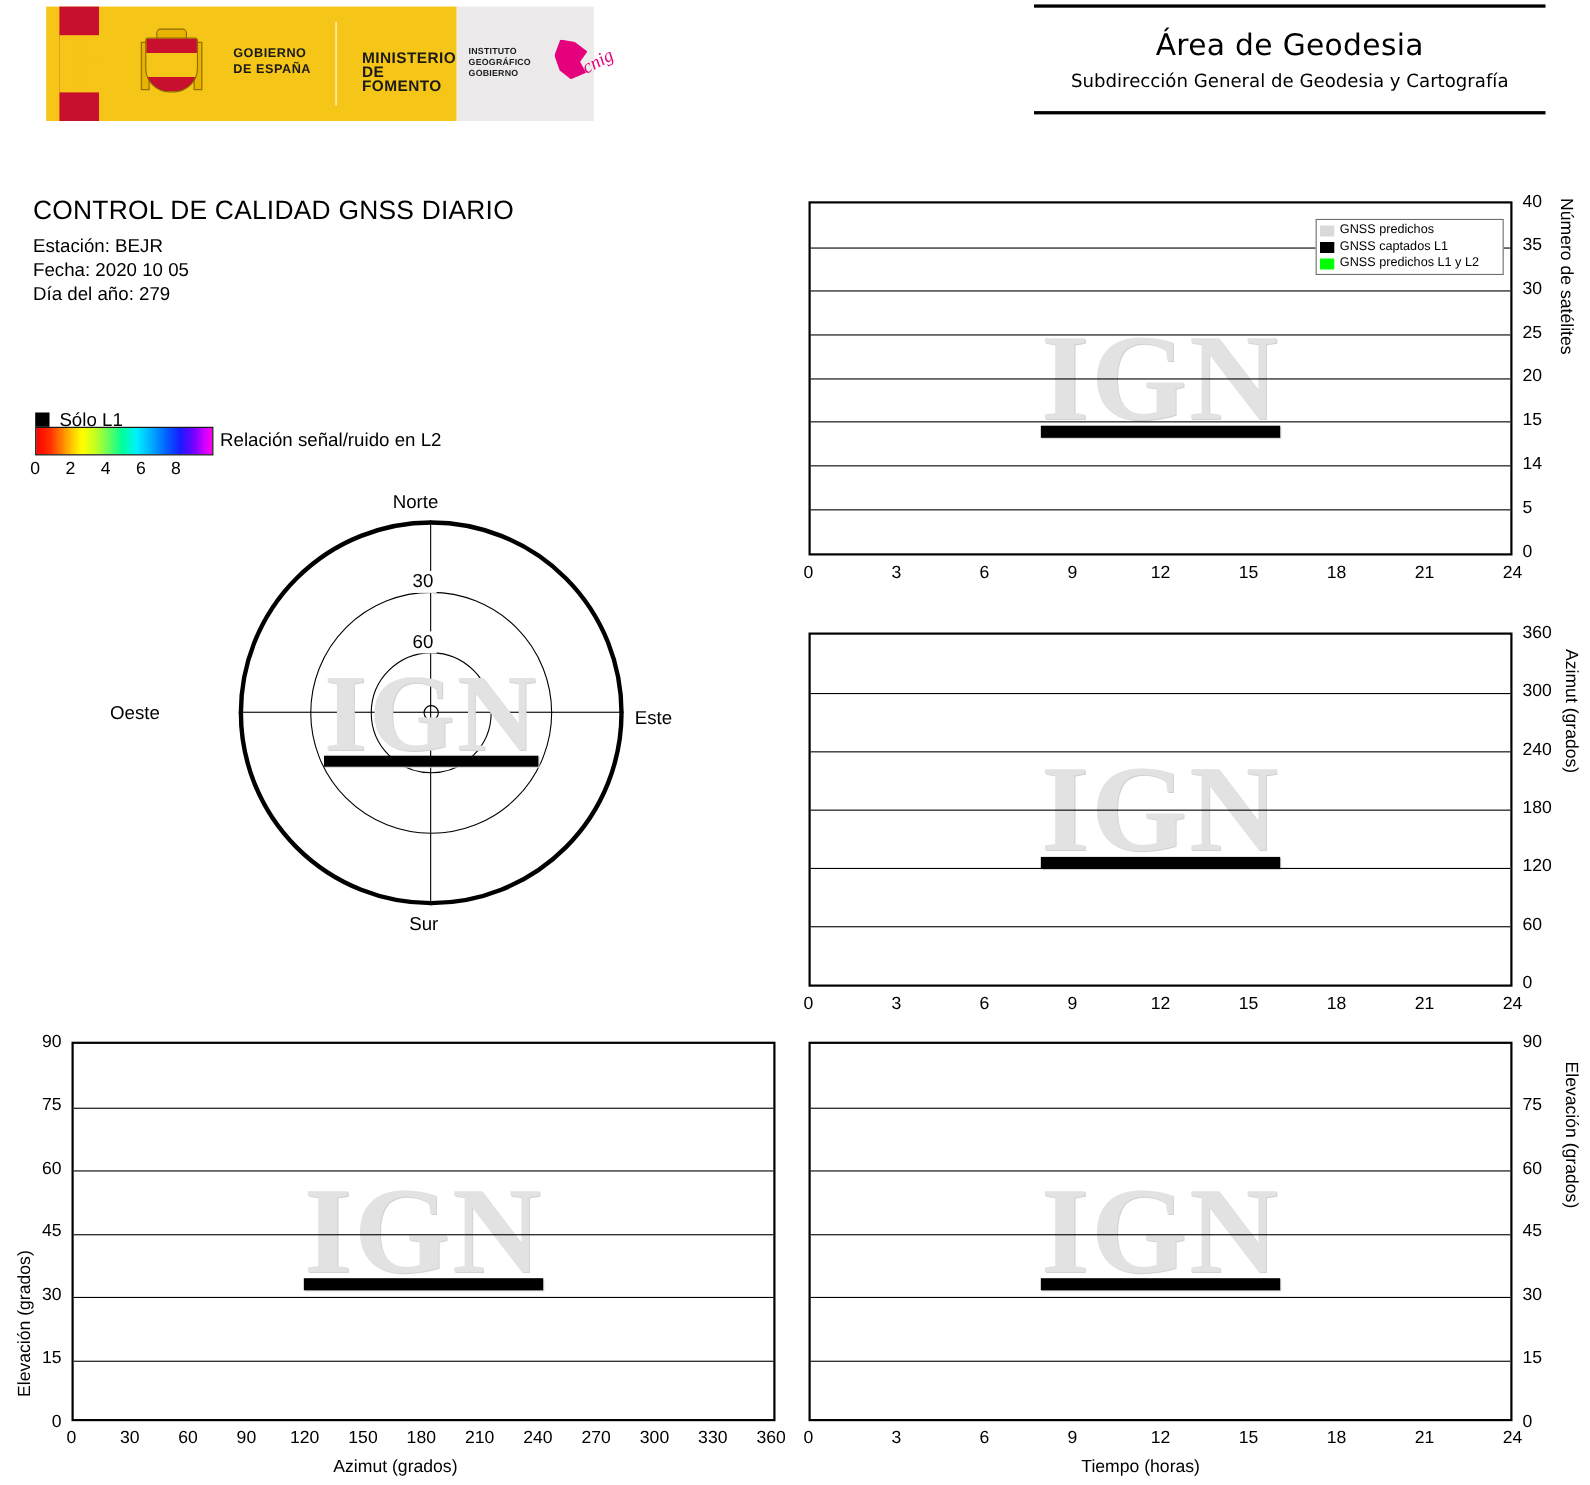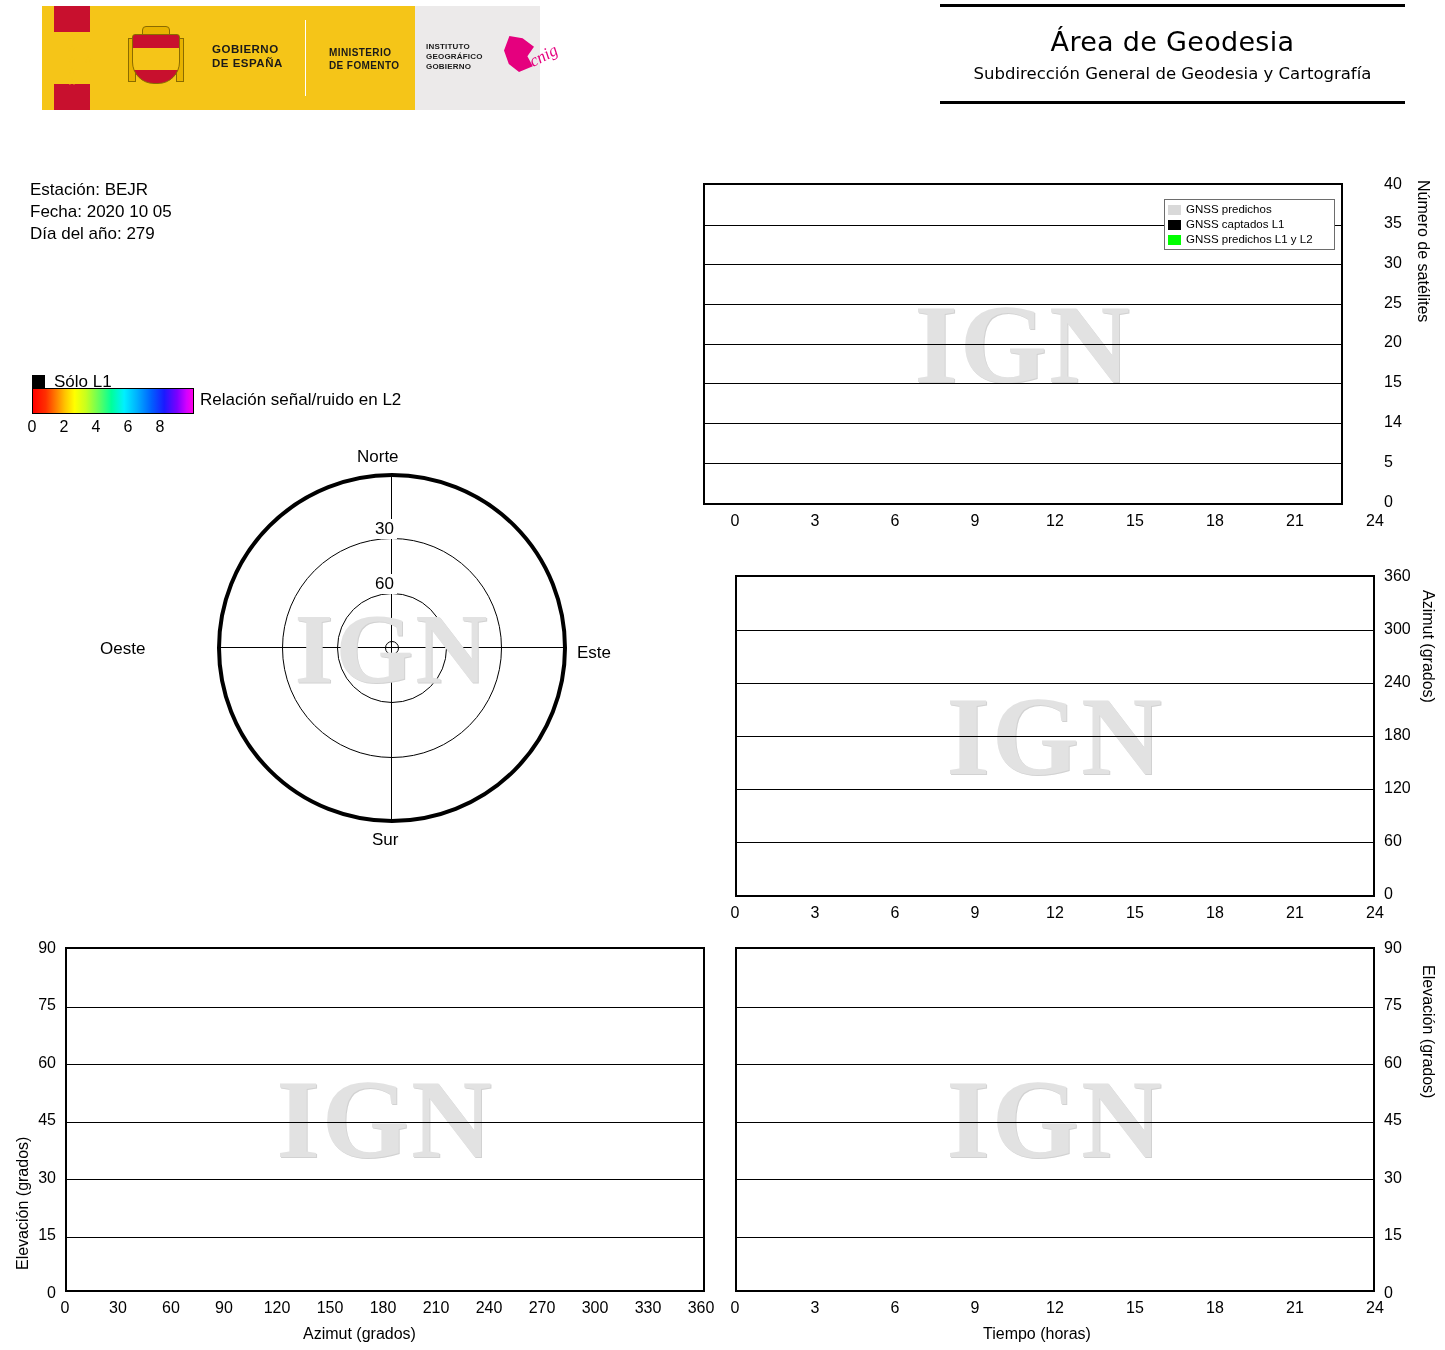--- a/index.html
+++ b/index.html
@@ -65,21 +65,21 @@
   .logo-text-1 {
     position: absolute; left: 170px; top: 36px;
     font-size: 11.5px; font-weight: bold; letter-spacing: .5px; line-height: 14px;
     color: #1a1a1a;
   }
   .logo-divider {
     position: absolute; top: 14px; width: 1px; height: 76px; background: #ffffff;
   }
   .logo-text-2 {
     position: absolute; left: 287px; top: 40px;
-    font-size: 10px; font-weight: bold; letter-spacing: .4px; line-height: 13px;
+    font-size: 14px; font-weight: bold; letter-spacing: .4px; line-height: 13px;
     color: #1a1a1a;
   }
   .logo-text-3 {
     position: absolute; left: 396px; top: 36px;
     font-size: 8px; font-weight: bold; letter-spacing: .2px; line-height: 10px;
     color: #1a1a1a;
   }
   .logo-cnig {
     position: absolute; left: 470px; top: 30px; width: 62px; height: 48px;
   }
@@ -185,20 +185,21 @@
   .axis-title { position: absolute; font-size: 16px; }
   .axis-title.vert {
     transform-origin: left top; white-space: nowrap;
   }
 
   
   .wm {
     position: absolute; left: 0; top: 0; width: 100%; height: 100%;
     display: flex; align-items: center; justify-content: center;
     pointer-events: none;
+    text-decoration: underline;
   }
   .wm span {
     font-family: "Liberation Serif", serif;
     font-size: 112px; font-weight: bold; color: #e2e2e2;
     letter-spacing: 2px;
     text-shadow: 1px 1px 0 #d2d2d2;
   }
   .wm.small span { font-size: 100px; }
 
   
@@ -249,20 +250,21 @@
 </div>
 
 <div class="abs" id="header-title-box">
   <div class="rule-top"></div>
   <div id="header-title-sub">Subdirección General de Geodesia y Cartografía</div>
   <div id="header-title-main">Área de Geodesia</div>
   <div class="rule-bottom"></div>
 </div>
 
 <div class="abs" id="info-block">
+  <div id="info-title">CONTROL DE CALIDAD GNSS DIARIO</div>
   <div class="info-line">Estación: BEJR</div>
   <div class="info-line">Fecha: 2020 10 05</div>
   <div class="info-line">Día del año: 279</div>
 </div>
 
 <div class="abs" id="legend-l1">
   <div class="sq"></div>
   <div class="lb">Sólo L1</div>
 </div>
 
@@ -287,21 +289,21 @@
     <span>IGN</span>
   </div>
   <div class="sky-lab" id="lab-norte">Norte</div>
   <div class="sky-lab" id="lab-sur">Sur</div>
   <div class="sky-lab" id="lab-oeste">Oeste</div>
   <div class="sky-lab" id="lab-este">Este</div>
   <div class="sky-lab" id="lab-30">30</div>
   <div class="sky-lab" id="lab-60">60</div>
 </div>
 
-<div class="plot-frame" id="plot-sat" style="left:703px; top:183px; width:640px; height:322px;">
+<div class="plot-frame" id="plot-sat" style="left:735px; top:183px; width:640px; height:322px;">
   <div class="wm">
       <span>IGN</span>
     </div>
   <div class="gridline" style="top:39.6px;  width:100%;"></div>
   <div class="gridline" style="top:79.3px;  width:100%;"></div>
   <div class="gridline" style="top:119px;   width:100%;"></div>
   <div class="gridline" style="top:158.6px; width:100%;"></div>
   <div class="gridline" style="top:198.3px; width:100%;"></div>
   <div class="gridline" style="top:238px;   width:100%;"></div>
   <div class="gridline" style="top:277.6px; width:100%;"></div>

